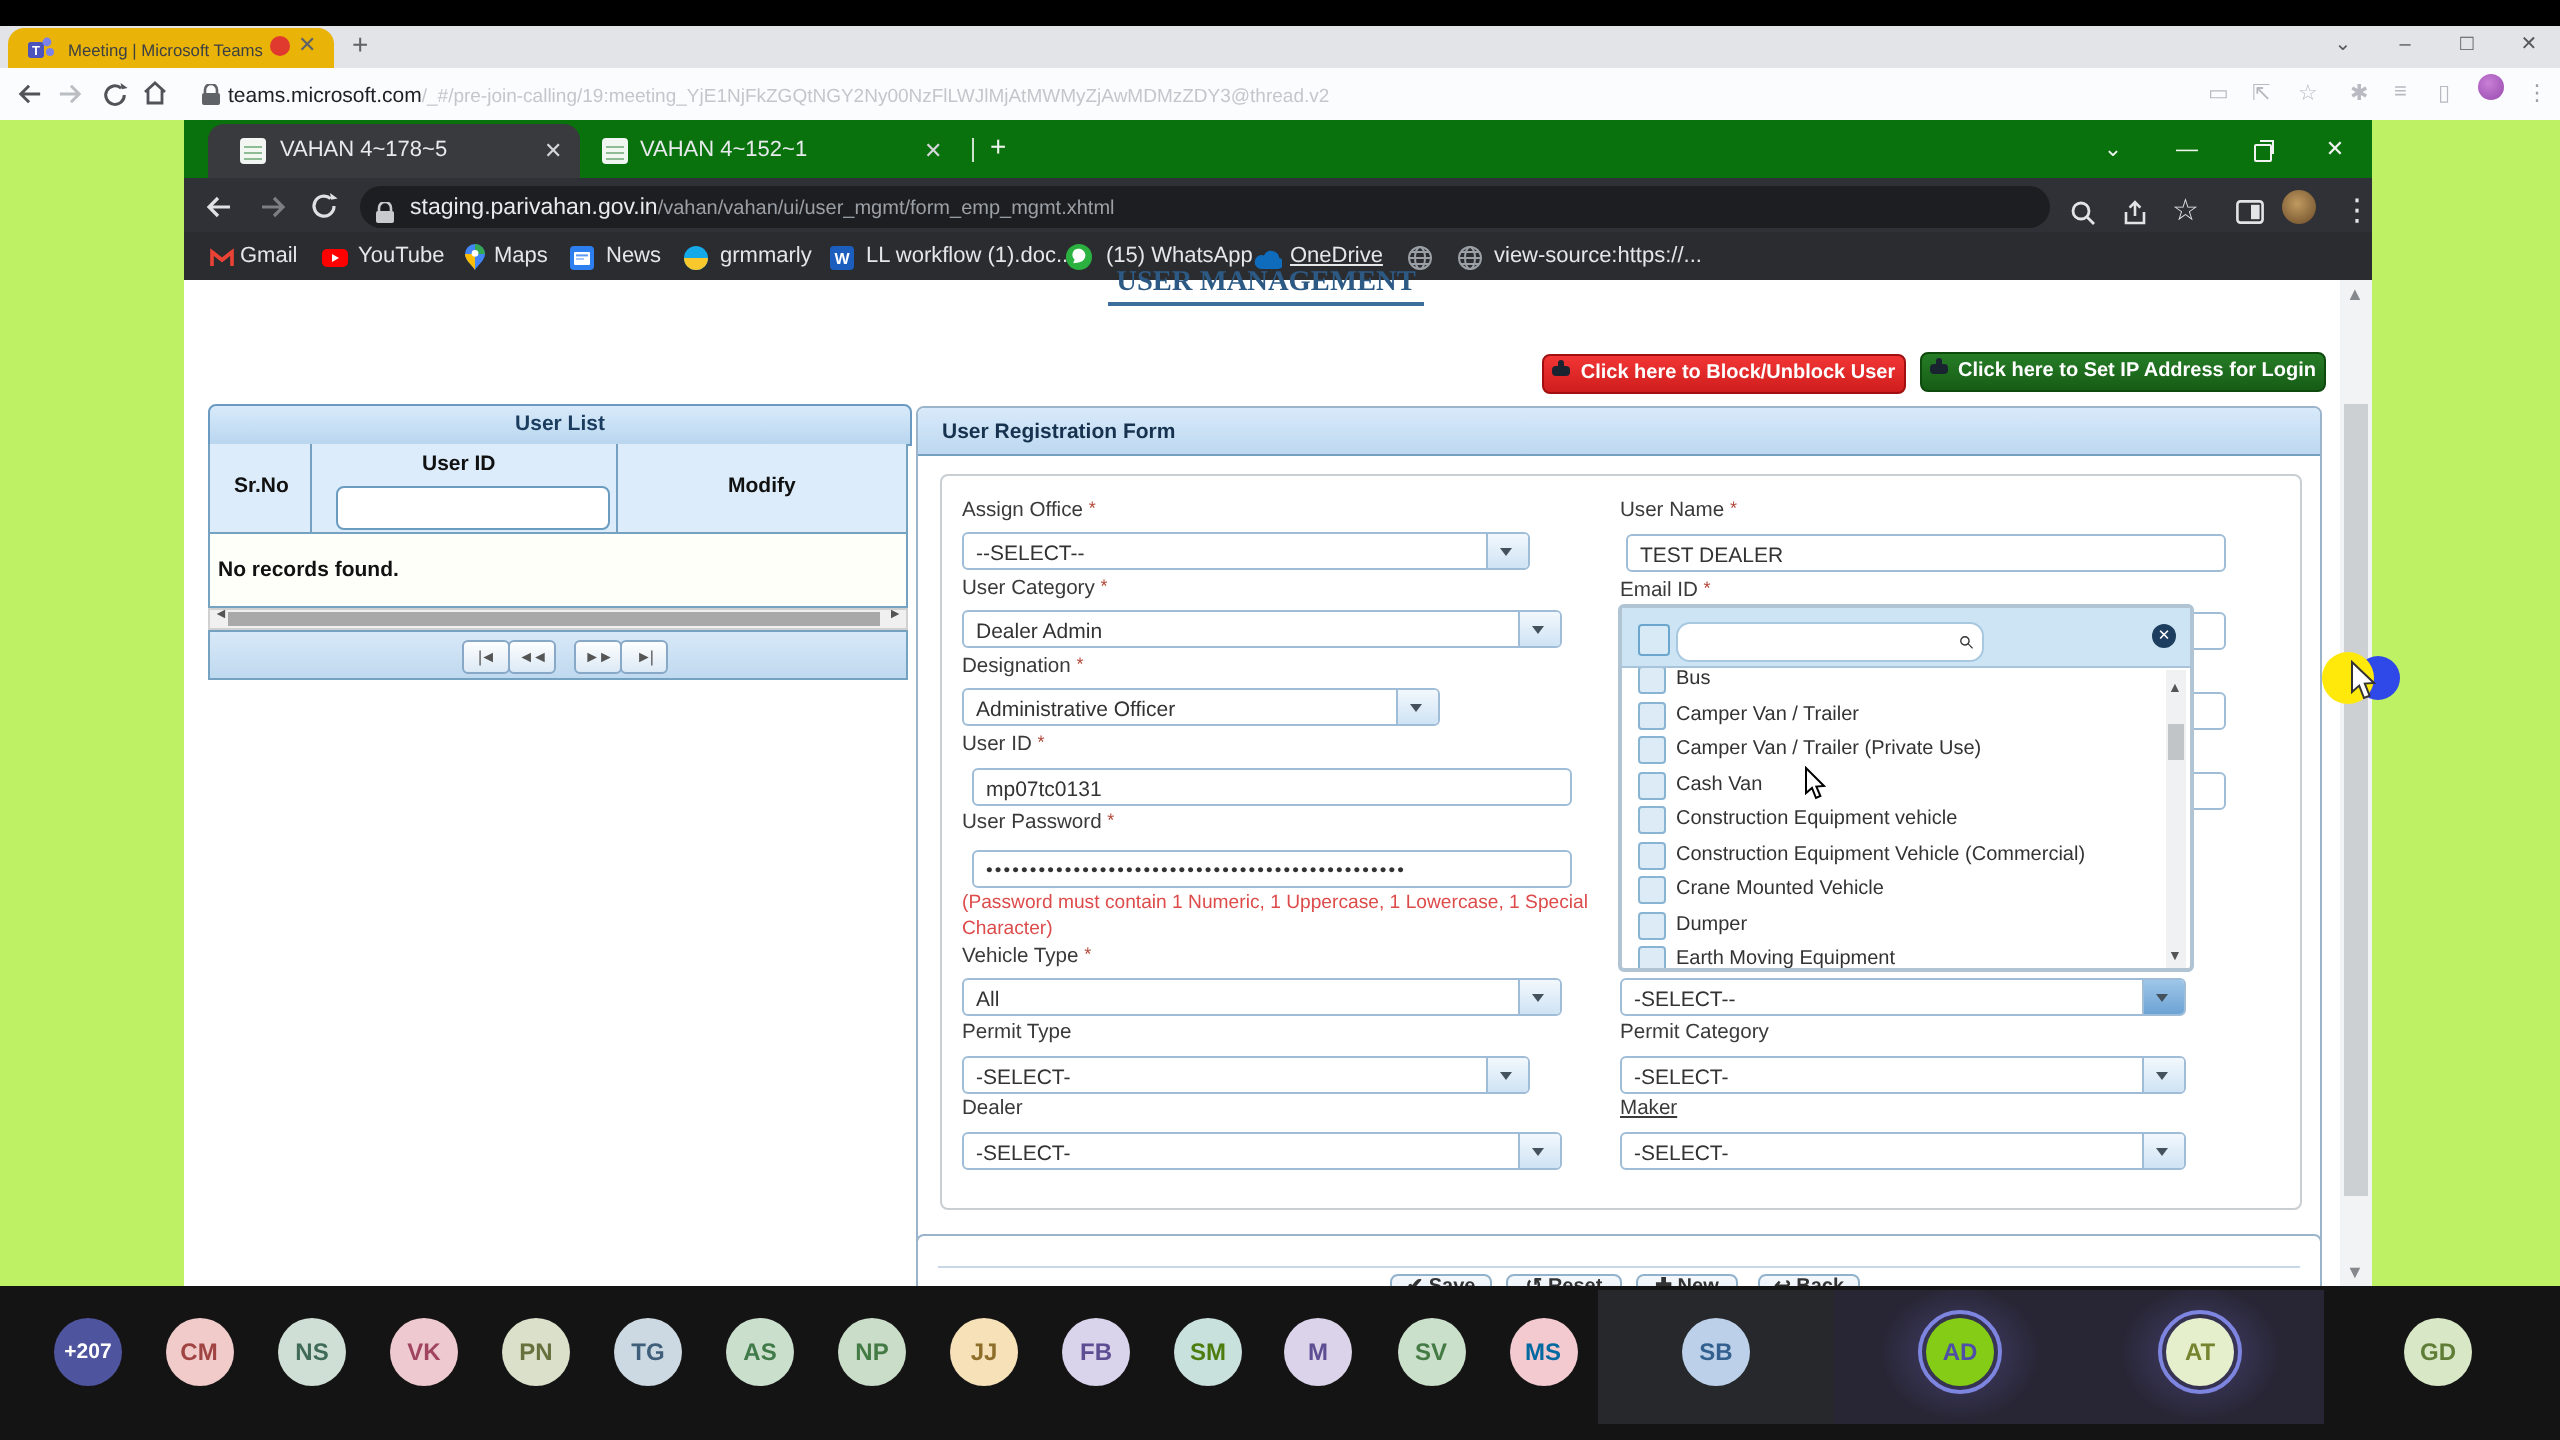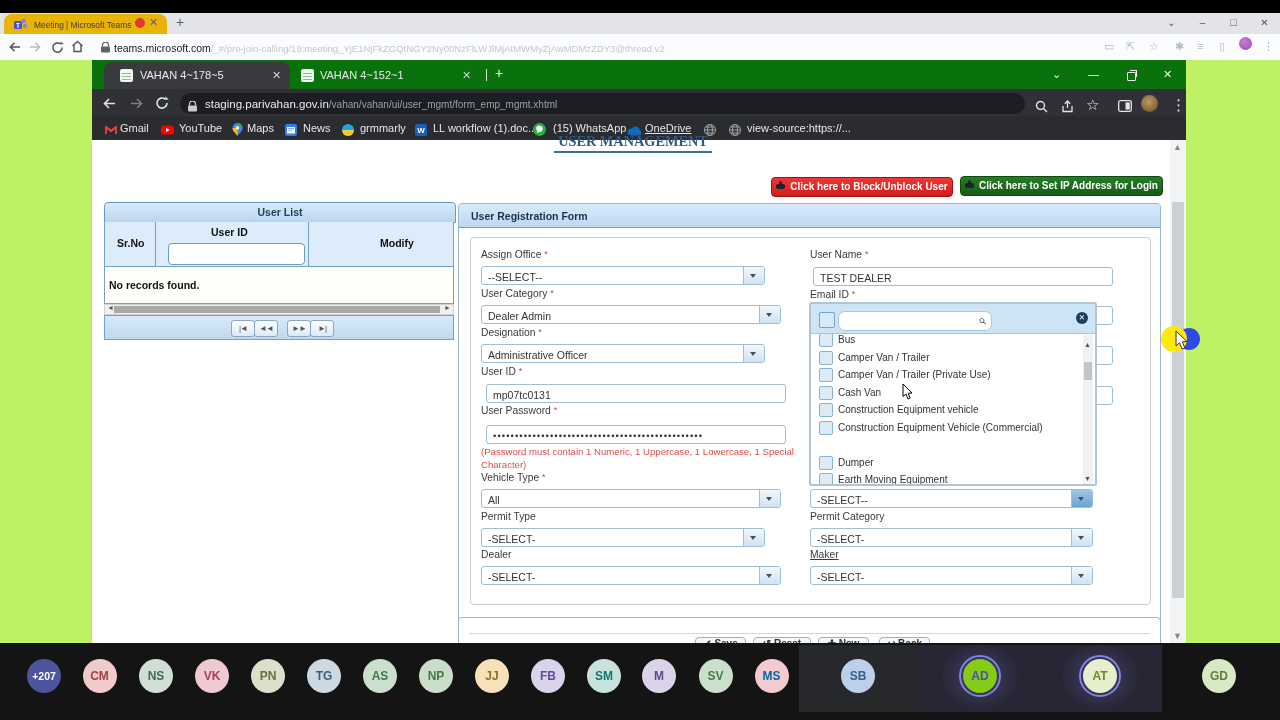--- a/index.html
+++ b/index.html
@@ -260,21 +260,21 @@
         <div class="abs" id="title">USER MANAGEMENT</div>
         <div class="tbtn" id="btnred"><span class="hand"></span>Click here to Block/Unblock User</div>
         <div class="tbtn" id="btngreen"><span class="hand"></span>Click here to Set IP Address for Login</div>
         <div class="phead" id="ulhead">User List</div>
         <div class="abs" id="ultbl">
 <div class="c1"></div>
           <div class="c2"></div>
 <span class="lab" style="left:12px;top:15px;">Sr.No</span>
 <span class="lab" style="left:106px;top:4px;">User ID</span>
 <div class="abs" id="ulinput"></div>
-<span class="lab" style="left:259px;top:15px;margin-left:16px;">Modify</span>
+<span class="lab" style="left:259px;top:15px;">Modify</span>
 </div>
         <div class="abs" id="ulbody">
           <span id="norec">No records found.</span>
         </div>
         <div class="abs" id="ulhsb">
           <div class="tr"></div>
 <span style="position:absolute;left:2px;top:-1px;font-size:7px;color:#555;">◄</span>
 <span style="position:absolute;right:2px;top:-1px;font-size:7px;color:#555;">►</span>
         </div>
         <div class="abs" id="ulpag">
@@ -290,21 +290,21 @@
         <div class="sel" style="left:389px;top:126px;width:284px;">
           <span class="t">--SELECT--</span>
           <span class="b"></span>
         </div>
         <span class="flab" style="left:389px;top:148px;">User Category <i>*</i></span>
         <div class="sel" style="left:389px;top:165px;width:300px;">
           <span class="t">Dealer Admin</span>
           <span class="b"></span>
         </div>
         <span class="flab" style="left:389px;top:187px;">Designation <i>*</i></span>
-        <div class="sel" style="left:389px;top:204px;width:284px;">
+        <div class="sel" style="left:389px;top:204px;width:239px;">
           <span class="t">Administrative Officer</span>
           <span class="b"></span>
         </div>
         <span class="flab" style="left:389px;top:226px;">User ID <i>*</i></span>
         <div class="inp" style="left:394px;top:244px;width:300px;">
           <span>mp07tc0131</span>
         </div>
         <span class="flab" style="left:389px;top:265px;">User Password <i>*</i></span>
         <div class="inp" style="left:394px;top:285px;width:300px;">
           <span style="font-size:9.5px;letter-spacing:1.05px;top:4px;">••••••••••••••••••••••••••••••••••••••••••••••••</span>
@@ -375,20 +375,24 @@
             <span class="cb"></span>
             <span class="lb">Cash Van</span>
           </div>
           <div class="msrow" style="top:97.0px;">
             <span class="cb"></span>
             <span class="lb">Construction Equipment vehicle</span>
           </div>
           <div class="msrow" style="top:114.5px;">
             <span class="cb"></span>
             <span class="lb">Construction Equipment Vehicle (Commercial)</span>
+          </div>
+          <div class="msrow" style="top:132.0px;">
+            <span class="cb"></span>
+            <span class="lb">Crane Mounted Vehicle</span>
           </div>
           <div class="msrow" style="top:149.5px;">
             <span class="cb"></span>
             <span class="lb">Dumper</span>
           </div>
           <div class="msrow" style="top:167.0px;">
             <span class="cb"></span>
             <span class="lb">Earth Moving Equipment</span>
           </div>
           <div id="mssb">
@@ -423,21 +427,21 @@
     <div class="av" style="left:27px;background:#4e549e;color:#fff;font-size:10.5px;">+207</div>
     <div class="av" style="left:82.5px;background:#f0cbc9;color:#a04442;">CM</div>
     <div class="av" style="left:139px;background:#cfdfd6;color:#3f6b57;">NS</div>
     <div class="av" style="left:195px;background:#eec9d0;color:#a04460;">VK</div>
     <div class="av" style="left:251px;background:#dae0c9;color:#66713d;">PN</div>
     <div class="av" style="left:307px;background:#ccd9e3;color:#3f5e7a;">TG</div>
     <div class="av" style="left:363px;background:#cbdfcd;color:#417a49;">AS</div>
     <div class="av" style="left:419px;background:#c9ddc9;color:#447a44;">NP</div>
     <div class="av" style="left:475px;background:#f6e1b8;color:#8f6d2a;">JJ</div>
     <div class="av" style="left:531px;background:#d9d3eb;color:#5d4d92;">FB</div>
-    <div class="av" style="left:587px;background:#c8e1dd;color:#0f766e;">SM</div>
+    <div class="av" style="left:587px;background:#c8e1dd;color:#4d7c0f;">SM</div>
     <div class="av" style="left:642px;background:#dad3e9;color:#5d4d92;">M</div>
     <div class="av" style="left:698.5px;background:#cbe0cb;color:#447a44;">SV</div>
     <div class="av" style="left:754.5px;background:#f2cad0;color:#0369a1;">MS</div>
     <div class="av" style="left:841px;background:#bcd1e9;color:#33608f;">SB</div>
     <div class="ring" style="left:959px;"></div>
     <div class="av" style="left:963px;background:#84cc16;color:#4f4fa8;">AD</div>
     <div class="ring" style="left:1079px;"></div>
     <div class="av" style="left:1083px;background:#e6efcc;color:#75842f;">AT</div>
     <div class="av" style="left:1202px;background:#d8e7c6;color:#5f7d36;">GD</div>
   </div>

